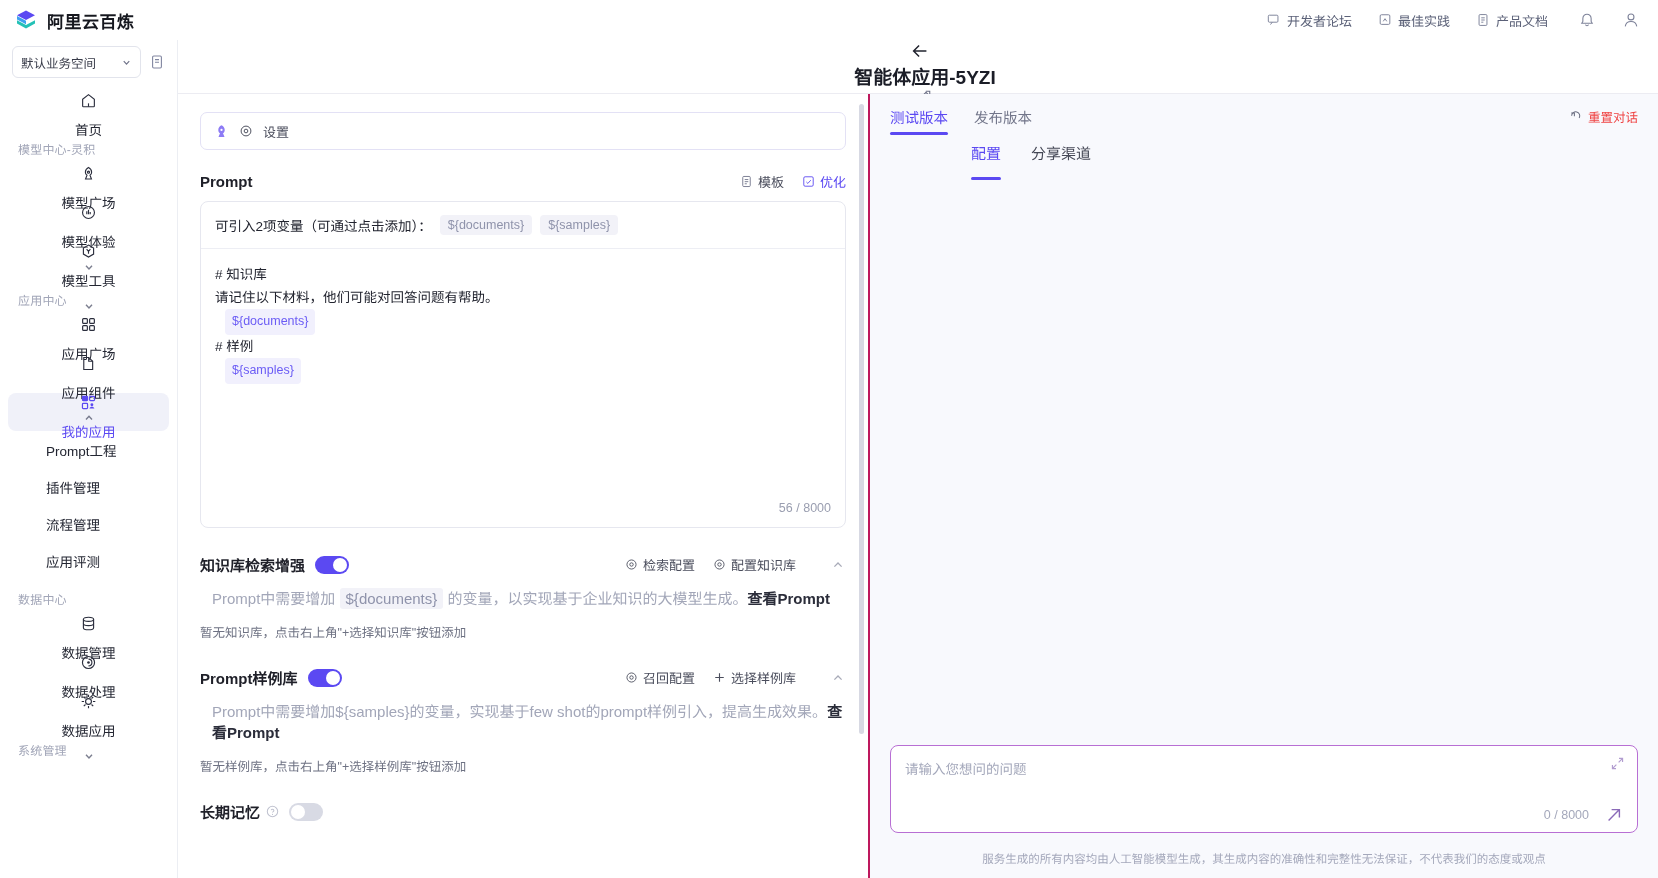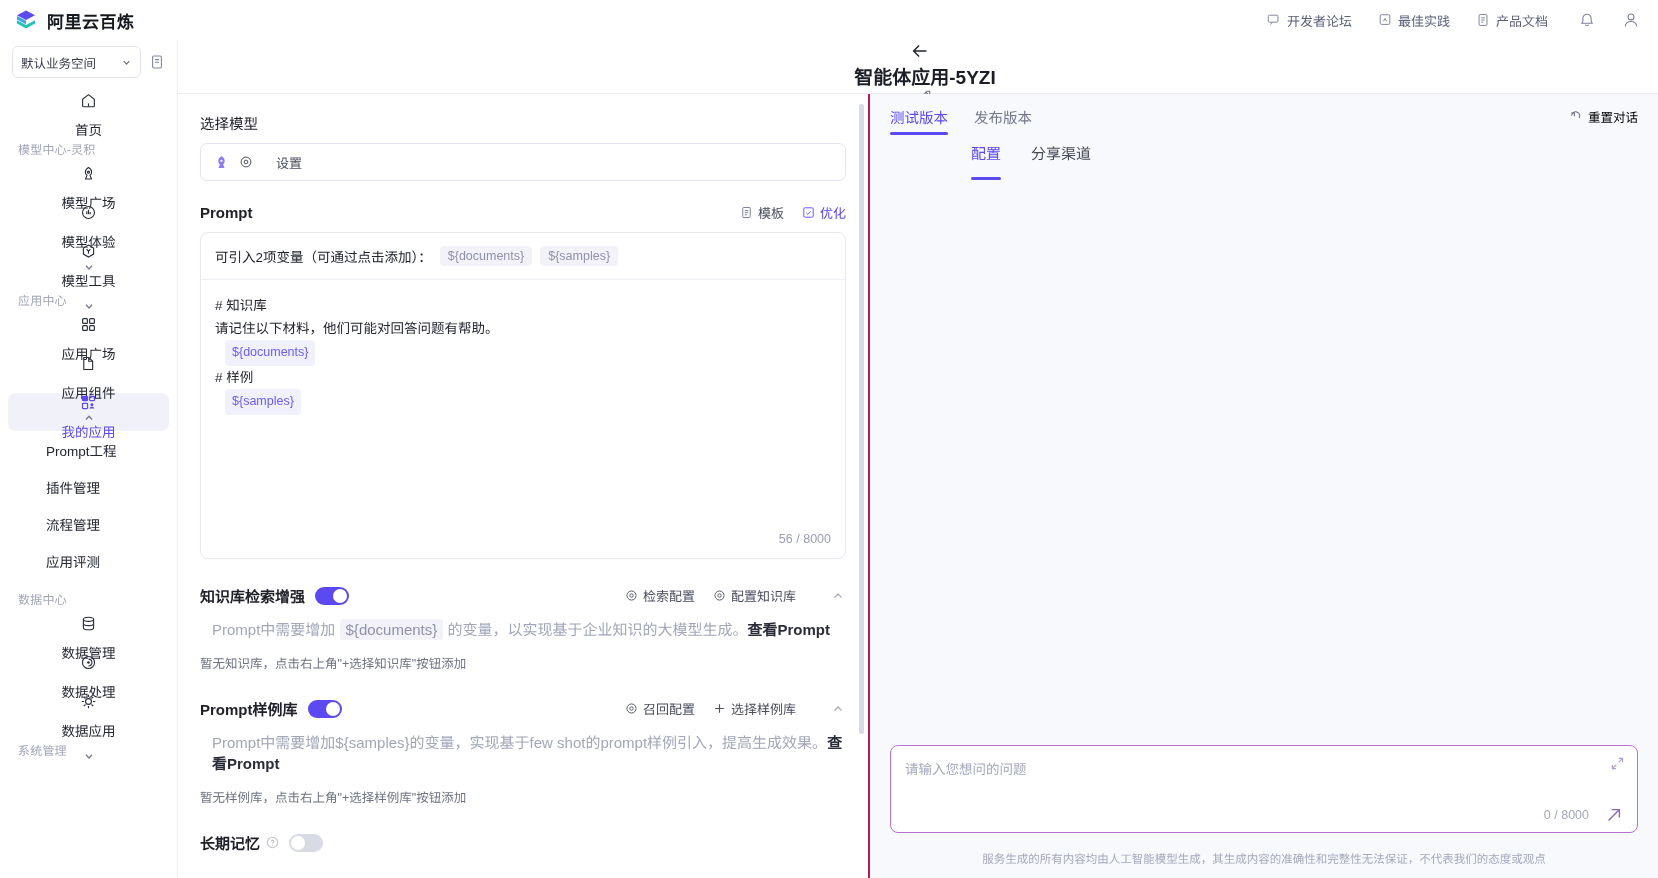--- a/index.html
+++ b/index.html
@@ -112,21 +112,21 @@
   .scroll-thumb {
     position: absolute; top: 0; width: 5px; height: 630px;
     background: #d7d9e3; border-radius: 3px;
   }
   .sec-label { font-size: 14.5px; color: #1f2029; font-weight: 500; margin-bottom: 10px; }
   .model-box {
     height: 38px; border: 1px solid #e3e1f5; border-radius: 7px; display: flex;
     align-items: center; padding: 0 12px; gap: 9px; cursor: pointer; background: #fff;
   }
   .model-placeholder { color: #a4a8bb; font-size: 13.5px; flex: 1; }
-  .model-setting { display: flex; align-items: center; gap: 23px; font-size: 13px; color: #4a4d5c; cursor: pointer; }
+  .model-setting { display: flex; align-items: center; gap: 10px; font-size: 13px; color: #4a4d5c; cursor: pointer; }
 
   .row-between { display: flex; align-items: center; margin: 22px 0 10px 0; }
   .row-between .sec-label { margin: 0; font-size: 15px; font-weight: 600; }
   .row-actions { margin-left: auto; display: flex; align-items: center; gap: 18px; }
   .act { display: flex; align-items: center; gap: 5px; font-size: 13px; color: #4a4d5c; cursor: pointer; }
   .act.accent { color: #5b49f2; }
 
   .prompt-box { border: 1px solid #e6e7ef; border-radius: 8px; overflow: hidden; background: #fff; }
   .prompt-vars {
     display: flex; align-items: center; gap: 8px; padding: 13px 14px;
@@ -171,21 +171,21 @@
   .chat-tabs {
     height: 44px; min-height: 44px; display: flex; align-items: center;
     padding: 0 20px; gap: 26px; position: relative;
   }
   .chat-tab { font-size: 14.5px; color: #72768a; cursor: pointer; height: 44px; display: flex; align-items: center; position: relative; }
   .chat-tab.active { color: #5b49f2; font-weight: 500; }
   .chat-tab.active::after {
     content: ""; position: absolute; left: 0; right: 0; bottom: 3px; height: 3px;
     background: #5b49f2; border-radius: 2px;
   }
-  .chat-reset { margin-left: auto; display: flex; align-items: center; gap: 6px; font-size: 12.5px; color: #000000; cursor: pointer; }
+  .chat-reset { margin-left: auto; display: flex; align-items: center; gap: 6px; font-size: 12.5px; color: #ef4444; cursor: pointer; }
   .chat-body { flex: 1; min-height: 0; }
   .chat-input-wrap { padding: 0 20px 8px 20px; }
   .chat-input {
     border: 1px solid #b86fd4; border-radius: 8px; background: #fff; height: 88px;
     padding: 12px 14px 8px 14px; display: flex; flex-direction: column;
     position: relative; cursor: text;
   }
   .chat-placeholder { color: #a4a8bb; font-size: 13.5px; }
   .expand-corner { position: absolute; right: 12px; top: 10px; cursor: pointer; opacity: .65; }
   .chat-input-foot { margin-top: auto; display: flex; align-items: center; }
@@ -451,21 +451,20 @@
             </svg>
           </div>
           <button class="publish-btn">发布</button>
         </div>
       </div>
 
       <div class="panes">
 
         <div class="config-pane">
 
-          <div class="sec-label">选择模型</div>
           <div class="model-box">
             <span class="ic">
               <svg width="17" height="17" viewBox="0 0 18 18" fill="none">
                 <path d="M9 2.4c2.2 1 3.4 2.8 3.4 5.1 0 1.5-.7 2.7-1.8 3.4l1.6 4H5.8l1.6-4c-1.1-.7-1.8-1.9-1.8-3.4 0-2.3 1.2-4.1 3.4-5.1z" fill="#8d7bf5"></path>
                 <circle cx="9" cy="7.4" r="1.2" fill="#fff"></circle>
               </svg>
             </span>
             <span class="model-setting">
               <span class="ic">
                 <svg width="14" height="14" viewBox="0 0 16 16" fill="none" stroke="#4a4d5c" stroke-width="1.1">

